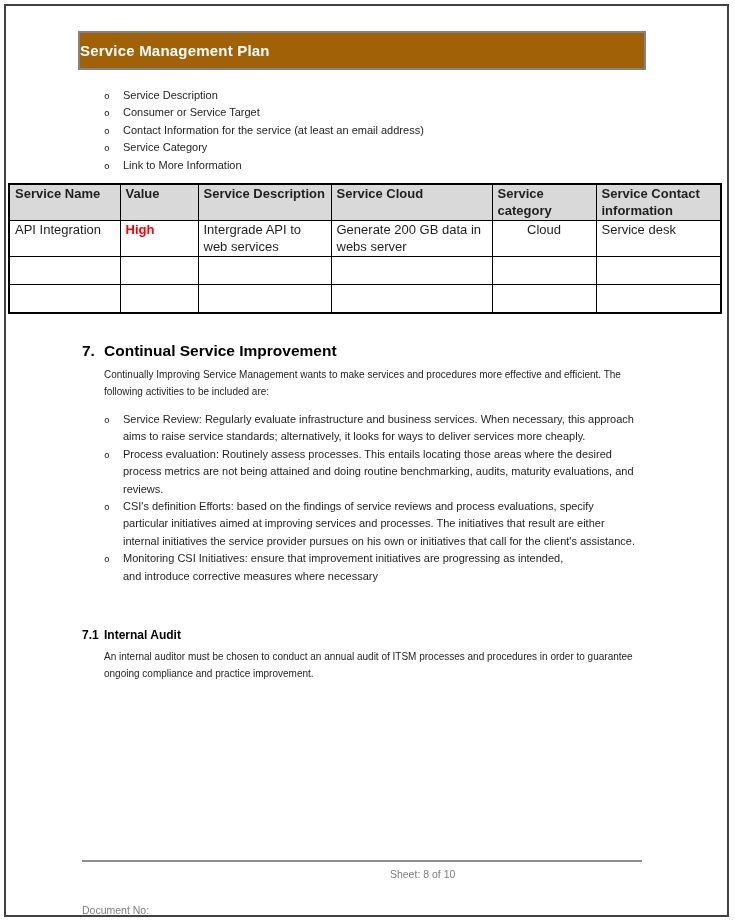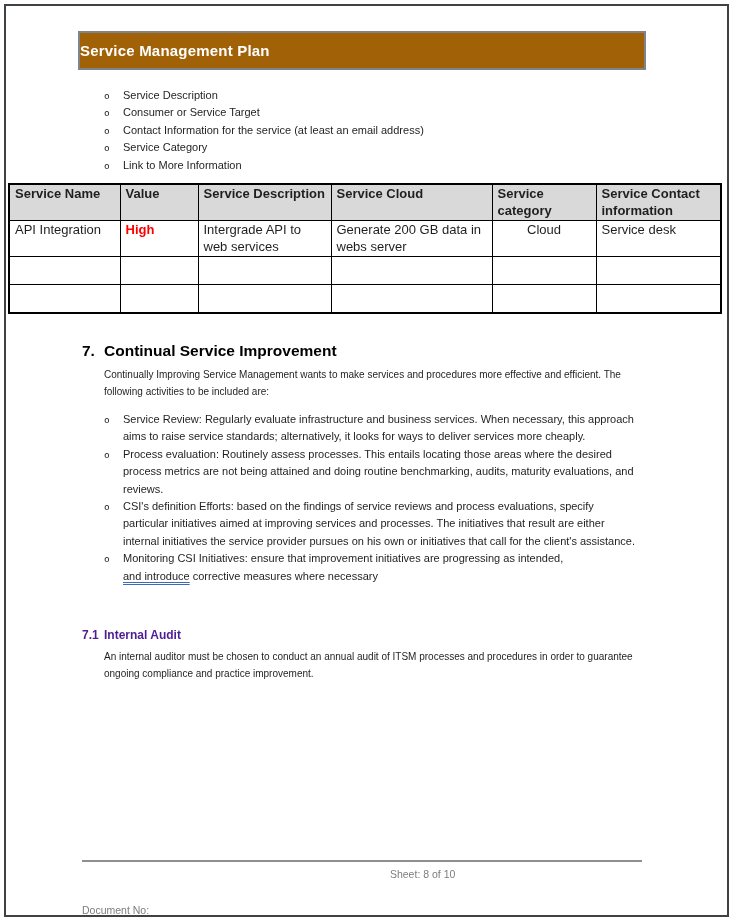--- a/index.html
+++ b/index.html
@@ -45,30 +45,29 @@
   table.svc-table tbody tr.empty-row td{height:26px;}
   table.svc-table td.center{text-align:center;}
   table.svc-table td.red{color:#ff0000;font-weight:bold;}
   .h1-row{
     position:absolute;left:82px;top:341px;display:flex;
     font-size:15.5px;font-weight:bold;color:#000;line-height:20px;
   }
   .h1-row .h-num{width:22px;flex:none;}
   .h2-row{
     position:absolute;left:82px;top:627px;display:flex;
-    font-size:12px;font-weight:bold;color:#4c1d95;line-height:17px;
+    font-size:12px;font-weight:bold;color:#000000;line-height:17px;
   }
   .h2-row .h-num{width:22px;flex:none;}
   .para{
     position:absolute;left:104px;font-size:10px;line-height:17.4px;
   }
   #intro-para{top:366px;width:536px;}
   #audit-para{top:648px;width:552px;}
   .grammar-underline{
-    text-decoration:underline;
     text-decoration-style:double;
     text-decoration-color:#3b6cb7;
     text-underline-offset:2px;
   }
   .footer{
     position:absolute;left:82px;top:860px;width:560px;
     border-top:2px solid #8f8f8f;padding-top:3px;
     display:grid;grid-template-columns:1fr 1fr 1fr;
     color:#7d7d7d;font-size:10.5px;line-height:18.6px;
   }

